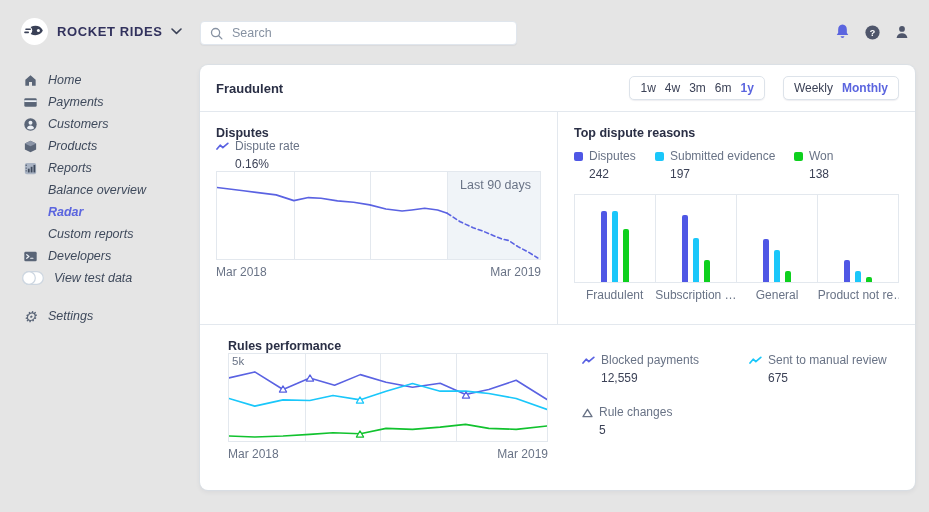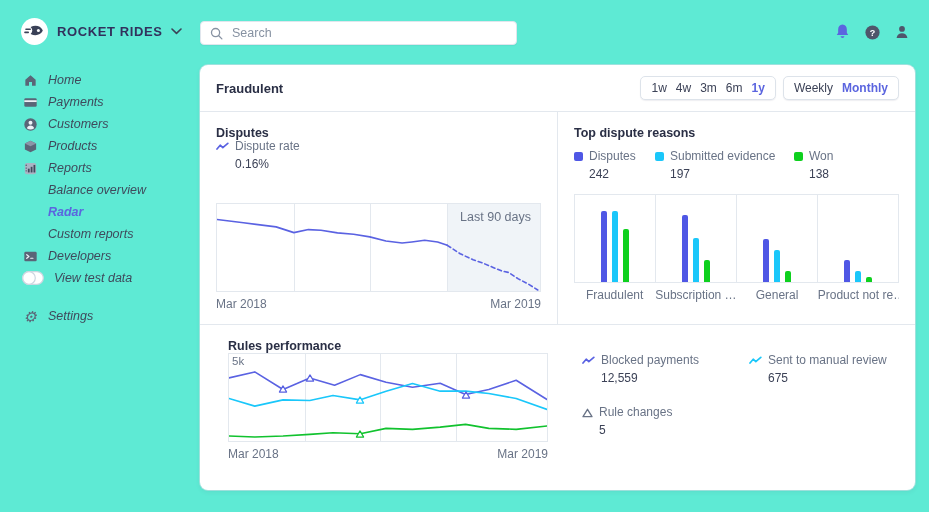--- a/index.html
+++ b/index.html
@@ -1,16 +1,16 @@
 <!DOCTYPE html>
 <html><head>
 <meta charset="utf-8">
 <style>
   html,body{margin:0;padding:0;}
-  #app{position:relative;width:929px;height:512px;background:#5eead4;font-family:"Liberation Sans",sans-serif;overflow:hidden;-webkit-font-smoothing:antialiased;}
+  #app{position:relative;width:929px;height:512px;background:#e5e5e5;font-family:"Liberation Sans",sans-serif;overflow:hidden;-webkit-font-smoothing:antialiased;}
 
   
   .topbar{position:absolute;top:0;left:0;right:0;height:65px;}
   .brand{position:absolute;left:21px;top:18px;display:flex;align-items:center;gap:9px;cursor:pointer;}
   .brand-name{font-size:13px;font-weight:bold;letter-spacing:.6px;color:#32325d;}
   .search{position:absolute;left:200px;top:21px;width:317px;height:24px;background:#fff;border:1px solid #e0e6ed;border-radius:4px;box-shadow:0 1px 1px rgba(50,50,93,.06);display:flex;align-items:center;padding:0 9px;gap:7px;box-sizing:border-box;}
   .search input{border:0;outline:0;flex:1;font-size:12.5px;color:#3c4257;background:transparent;font-family:inherit;}
   .search input::placeholder{color:#8792a2;}
   .top-actions{position:absolute;right:19px;top:23px;display:flex;gap:13px;align-items:center;}
   .top-actions span{line-height:0;cursor:pointer;}
@@ -21,21 +21,21 @@
   .nav-icon{width:16px;display:flex;justify-content:center;align-items:center;line-height:0;}
   .nav-item.sub{padding-left:48px;}
   .nav-item.active .nav-label{color:#5b65df;font-weight:bold;}
   .nav-item.gap-top{margin-top:16px;}
   .glyph{font-size:15px;color:#5a6577;line-height:1;}
 
   
   .card{position:absolute;left:200px;top:65px;width:715px;height:425px;background:#fff;border-radius:8px;box-shadow:0 0 0 1px rgba(214,222,232,.55),0 2px 5px rgba(60,66,87,.08);box-sizing:border-box;overflow:hidden;}
   .card-header{height:47px;display:flex;align-items:center;justify-content:space-between;padding:0 16px;border-bottom:1px solid #e3e8ee;box-sizing:border-box;}
   .card-title{font-size:13px;font-weight:bold;color:#2a2f45;}
-  .controls{display:flex;gap:7px;}
+  .controls{display:flex;gap:18px;}
   .btn-group{display:flex;align-items:center;gap:9px;background:#fff;border:1px solid #dde3ea;border-radius:5px;padding:4px 10px;font-size:12px;color:#3c4257;box-shadow:0 1px 1px rgba(50,50,93,.08);}
   .btn-group .opt{cursor:pointer;}
   .btn-group .opt.active{color:#5b65df;font-weight:bold;}
 
   .panel-row{display:flex;height:213px;border-bottom:1px solid #e3e8ee;box-sizing:border-box;}
   .panel{flex:1;padding:14px 16px;box-sizing:border-box;min-width:0;}
   .panel.left{border-right:1px solid #e3e8ee;}
   .panel-title{font-size:12.5px;font-weight:bold;color:#2a2f45;}
 
   .legend-grid{display:grid;grid-template-columns:81px 139px 1fr;margin-top:10px;}
@@ -61,21 +61,21 @@
   .bars{display:flex;align-items:flex-end;justify-content:center;gap:5px;height:100%;}
   .bar{width:6px;border-radius:2px 2px 0 0;}
   .cat-labels{display:flex;margin-top:5px;}
   .cat-labels span{flex:1;text-align:center;font-size:12px;color:#697386;white-space:nowrap;overflow:hidden;}
 
   .panel-bottom{padding:14px 28px;box-sizing:border-box;}
   .rules-flex{display:flex;}
   .rules-chart-col{width:320px;flex:0 0 auto;}
   .rules-legend{flex:1;margin-left:34px;margin-top:1px;display:grid;grid-template-columns:167px 1fr;row-gap:21px;align-content:start;}
   .mt10{margin-top:0;}
-  .mt14{margin-top:32px;text-decoration:underline;}
+  .mt14{margin-top:0;text-decoration:underline;}
   .mt13{margin-top:13px;}
 </style>
 </head>
 <body>
 
 <div id="app">
 
   <div class="topbar">
     <div class="brand">
       <span style="line-height:0;">

